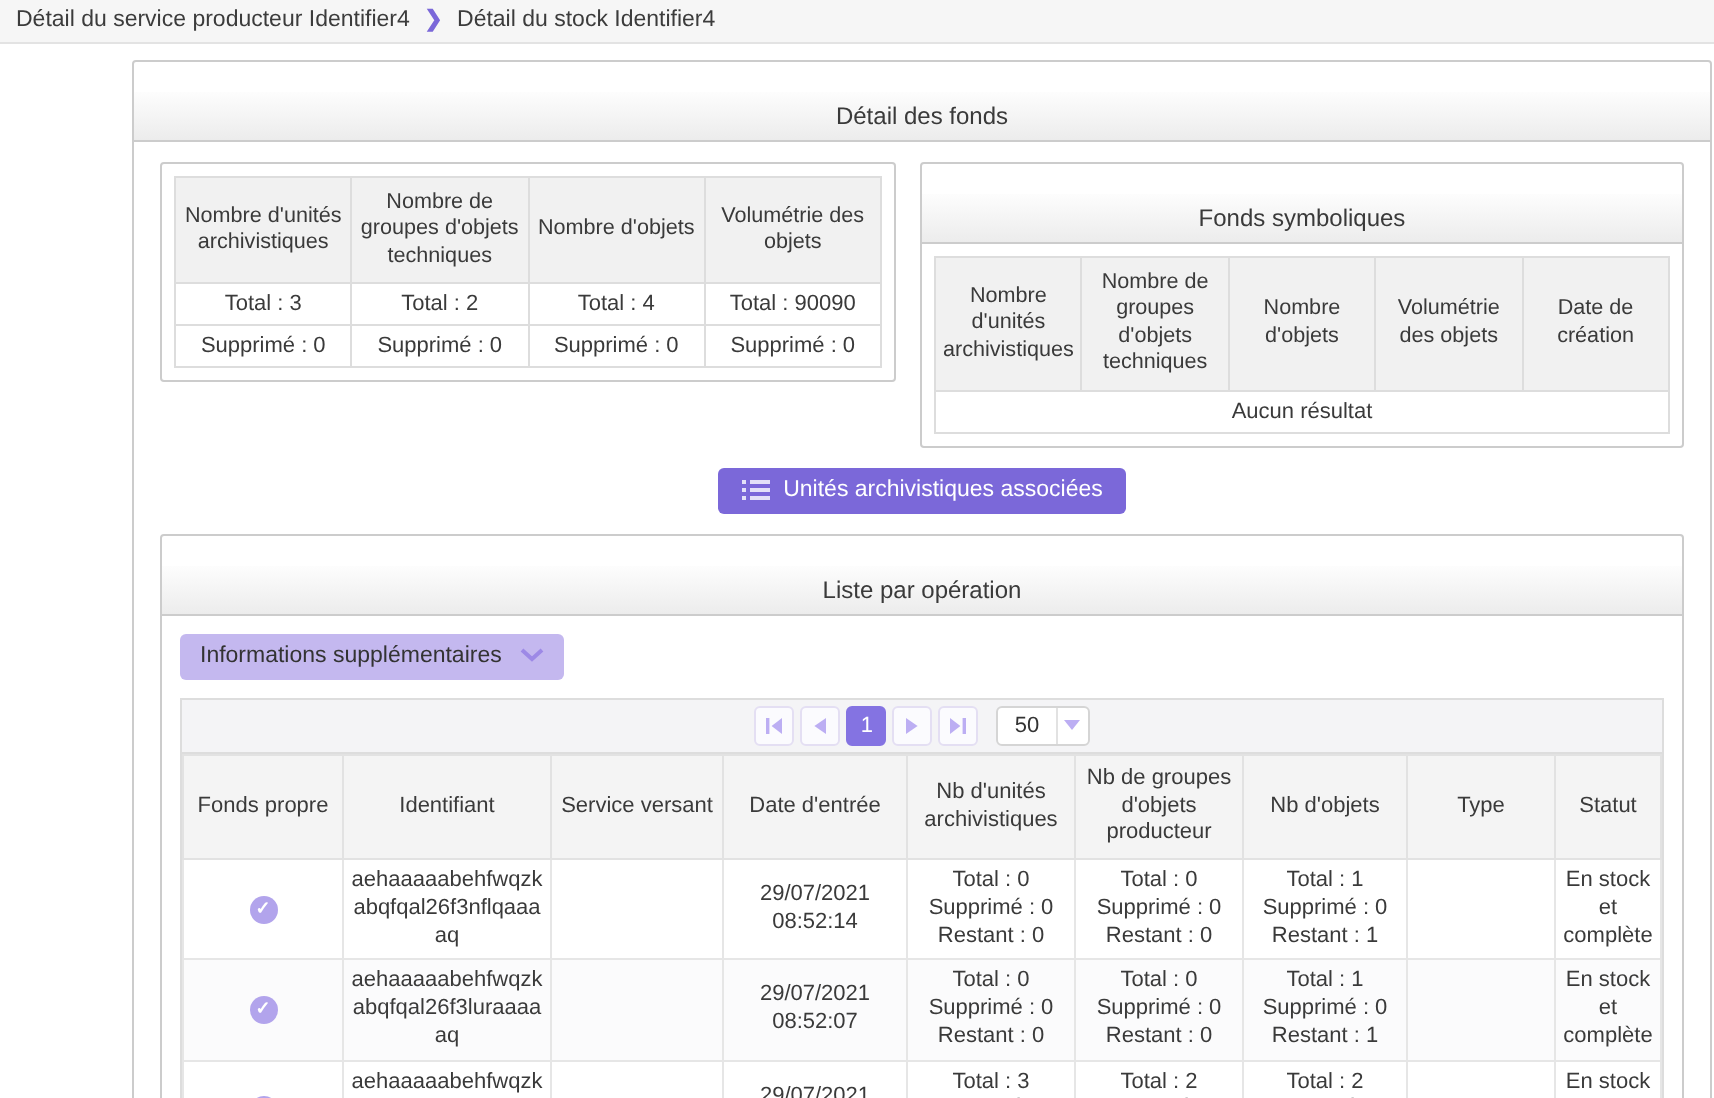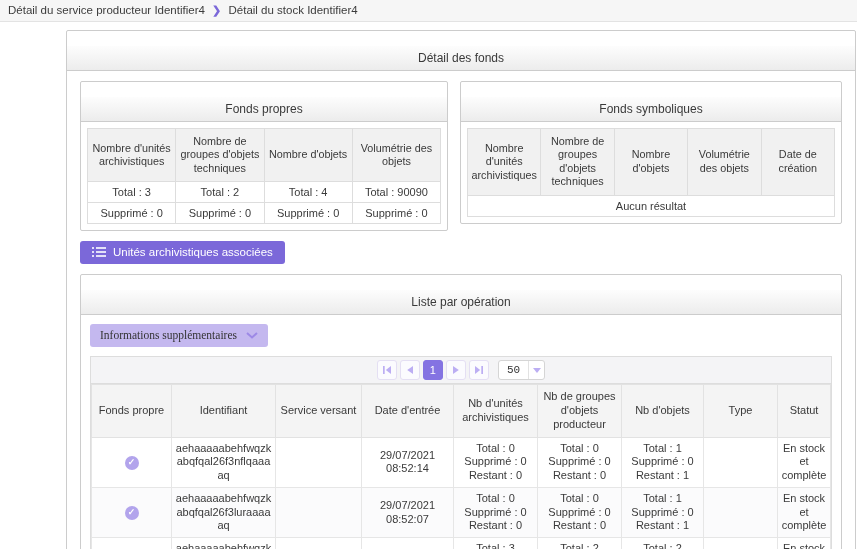--- a/index.html
+++ b/index.html
@@ -25,43 +25,43 @@
   .fonds-propres { width:368px; }
   .fonds-symboliques { flex:1; }
   .subpanel-body { padding:6px; }
 
   table.stats { width:100%; border-collapse:collapse; table-layout:fixed; }
   table.stats th { background:#f1f1f1; border:1px solid #ddd; font-weight:400;
     font-size:10.8px; line-height:1.25; color:#3a3a3a; padding:6px 2px; }
   table.stats td { border:1px solid #ddd; background:#fff; text-align:center;
     font-size:11px; color:#3a3a3a; padding:4px 2px; height:21px; }
 
-  .actions-row { display:flex; justify-content:flex-start; margin-top:10px; }
+  .actions-row { display:flex; justify-content:center; margin-top:10px; }
   .btn-purple { background:var(--accent,#7b68d9); color:#fff; border:none;
     border-radius:3px; font-size:11.5px; padding:5px 12px 6px;
     display:inline-flex; align-items:center; gap:7px; cursor:pointer;
     font-family:"Liberation Sans",sans-serif; }
 
   .liste-panel { margin-top:10px; border:1px solid #ccc; border-radius:2px; }
   .liste-body { padding:9px; }
   .btn-light { background:var(--accent-light,#c4b8ef); color:#333; border:none;
     border-radius:3px; font-size:11.5px; padding:5px 10px 6px;
     display:inline-flex; align-items:center; gap:9px; cursor:pointer;
-    font-family:Liberation Serif, serif; }
+    font-family:Liberation Sans, sans-serif; }
 
   .table-wrap { margin-top:9px; border:1px solid #ddd; }
   .pagination-bar { background:#f4f4f6; border-bottom:1px solid #ddd;
     padding:3px 0; display:flex; justify-content:center; align-items:center; gap:3px; }
   .page-btn { width:20px; height:20px; background:#fbfbfe; border:1px solid #e4dff3;
     border-radius:3px; display:flex; align-items:center; justify-content:center; cursor:pointer; }
   .page-current { width:20px; height:20px; background:var(--page-current,#8473e2);
     border:1px solid var(--page-current,#8473e2); color:#fff; border-radius:3px;
     font-size:11px; display:flex; align-items:center; justify-content:center; cursor:pointer; }
   .page-size { margin-left:6px; height:20px; background:#fff; border:1px solid #d5d5d5;
-    border-radius:3px; display:flex; align-items:center; font-size:11px; color:#333; cursor:pointer;font-family:Liberation Mono, monospace; }
+    border-radius:3px; display:flex; align-items:center; font-size:11px; color:#333; cursor:pointer; }
   .page-size .val { padding:0 8px; }
   .page-size .chev { border-left:1px solid #e2e2e2; width:16px; height:100%;
     display:flex; align-items:center; justify-content:center; }
 
   table.ops { width:100%; border-collapse:collapse; table-layout:fixed;
     font-size:11px; color:#3a3a3a; }
   table.ops th { font-weight:400; background:#f4f4f4; border:1px solid #e2e2e2;
     padding:5px 3px; line-height:1.25; height:40px; }
   table.ops td { border:1px solid #e6e6e6; text-align:center; padding:4px 3px;
     height:44px; vertical-align:middle; line-height:1.25; }
@@ -82,21 +82,20 @@
   <span class="crumb">Détail du stock Identifier4</span>
 </div>
 
 <div class="outer-panel">
   <div class="panel-header">Détail des fonds</div>
   <div class="outer-body">
 
     <div class="top-row">
 
       <div class="subpanel fonds-propres">
-        <div class="panel-header">Fonds propres</div>
         <div class="subpanel-body">
           <table class="stats">
             <thead>
               <tr>
                 <th>Nombre d'unités archivistiques</th>
                 <th>Nombre de groupes d'objets techniques</th>
                 <th>Nombre d'objets</th>
                 <th>Volumétrie des objets</th>
               </tr>
             </thead>

